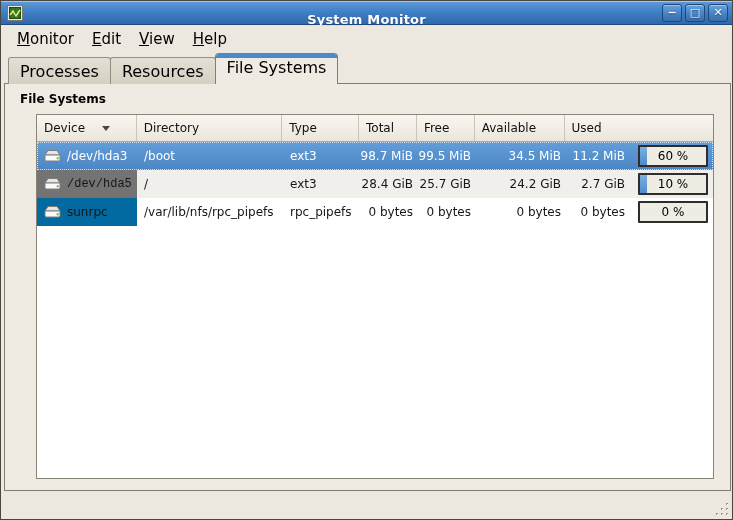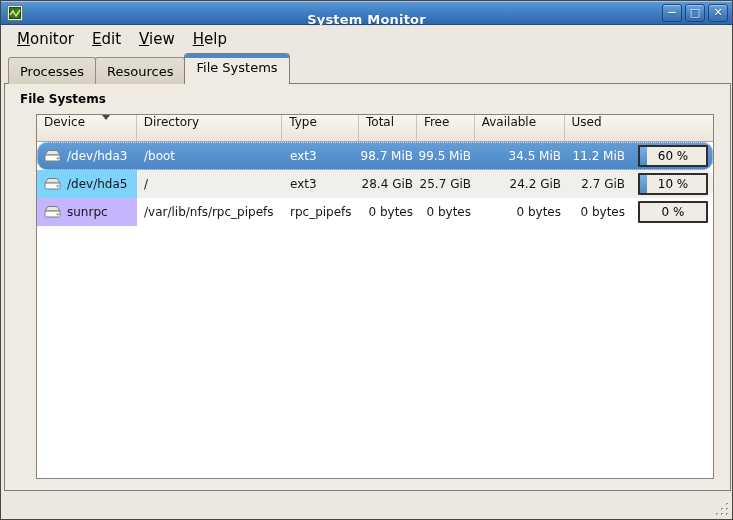--- a/index.html
+++ b/index.html
@@ -29,21 +29,21 @@
     color:#fff;font-weight:bold;font-size:11px;line-height:16px;text-align:center;
     text-shadow:0 1px 1px #1c4470;cursor:default;
   }
   
   .menubar{position:absolute;left:1px;top:25px;width:731px;height:25px;background:#ECE8E0;display:flex;align-items:center;padding-left:6px;}
   .menu-item{display:inline-block;padding:3px 9px;font-size:15px;color:#000;}
   .menu-item::first-letter{text-decoration:underline;}
   
   .tabs{position:absolute;left:7px;top:52px;height:31px;display:flex;align-items:flex-end;z-index:3;}
   .tab{
-    height:27px;padding:7px 11px;font-size:13px;color:#000;display:flex;align-items:center;
+    height:27px;padding:7px 11px;font-size:16px;color:#000;display:flex;align-items:center;
     background:linear-gradient(#E4DFD4,#D5D0C2);
     border:1px solid #948e80;border-bottom:none;border-radius:3px 3px 0 0;margin-right:-1px;
   }
   .tab.active{
     height:31px;background:#EFEBE3;border:1px solid #827d71;border-bottom:none;
     border-radius:4px 4px 0 0;position:relative;padding-top:3px;
   }
   .tab-stripe{position:absolute;left:0;top:0;width:100%;height:4px;background:#4d89c9;border-radius:3px 3px 0 0;}
   
   .page{
@@ -51,41 +51,41 @@
     background:#EFEBE3;border:1px solid #827d71;z-index:2;
   }
   .page-heading{position:absolute;left:15px;top:8px;font-size:12px;font-weight:bold;color:#000;}
   
   .table{
     position:absolute;left:31px;top:30px;width:678px;height:365px;
     background:#fff;border:1px solid #8a8478;
   }
   .thead{display:flex;height:27px;background:linear-gradient(#F9F6F1,#EAE6DC);border-bottom:1px solid #aba595;}
   .th{
-    position:relative;display:flex;padding:0 20px 0 7px;
+    position:relative;display:flex;align-items:center;padding:0 20px 0 7px;
     font-size:12px;color:#111;border-right:1px solid #c9c4b6;
   }
   .th:last-child{border-right:none;}
   .sort-arrow{width:0;height:0;border-left:4px solid transparent;border-right:4px solid transparent;border-top:5px solid #4b473e;margin-left:auto;margin-right:6px;}
   .c-device{width:100px;}
   .c-dir{width:146px;}
   .c-type{width:77px;}
   .c-total{width:58px;}
   .c-free{width:58px;}
   .c-avail{width:90px;}
   .c-used{width:64px;}
   .c-bar{flex:1;}
   .th.c-used-h{width:149px;}
-  .row{display:flex;height:28px;align-items:stretch;font-size:12px;color:#161616;border-radius:10px;}
+  .row{display:flex;height:28px;align-items:stretch;font-size:12px;color:#161616;}
   .cell{display:flex;align-items:center;padding:0 5px 0 7px;overflow:hidden;white-space:nowrap;}
   .cell.num{justify-content:flex-end;padding-right:5px;}
   .row.r1{background:#F1EFEC;}
-  .row.r1 .c-device{background:#7dd3fc;}
+  .row.r1 .c-device{background:#737373;font-family:Liberation Mono, monospace;}
   .row.r2{background:#FFFFFF;}
-  .row.r2 .c-device{background:#c4b5fd;}
+  .row.r2 .c-device{background:#0369a1;}
   .row.selected{
     background:linear-gradient(#639ed9,#4c85c3);color:#fff;
     outline:1px dotted #cfe2f5;outline-offset:-1px;
   }
   .drive-icon{margin-right:6px;flex:0 0 auto;}
   .pbar{
     position:relative;width:80px;height:22px;margin:3px 0 3px 1px;
     background:#EFECE3;border:2px solid #2e2d2b;border-radius:1px;overflow:hidden;
   }
   .pfill{position:absolute;left:0;top:0;bottom:0;background:linear-gradient(#7db0e2,#4c8ccb);}

